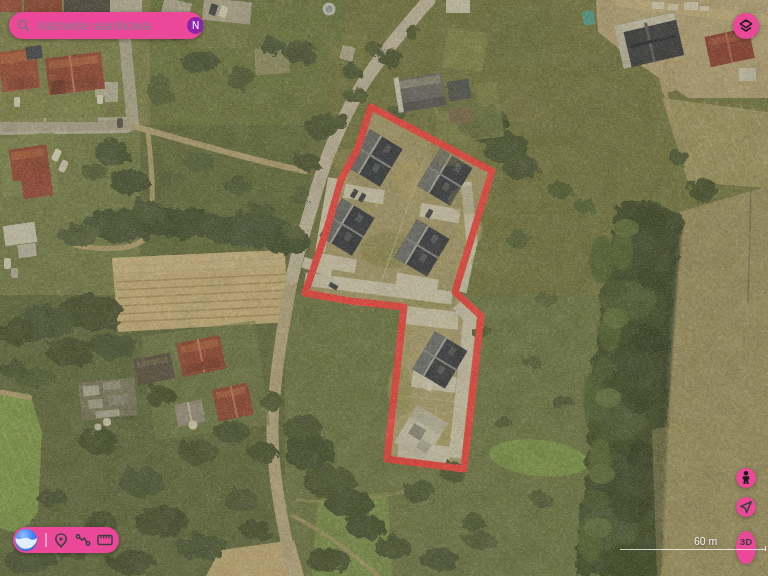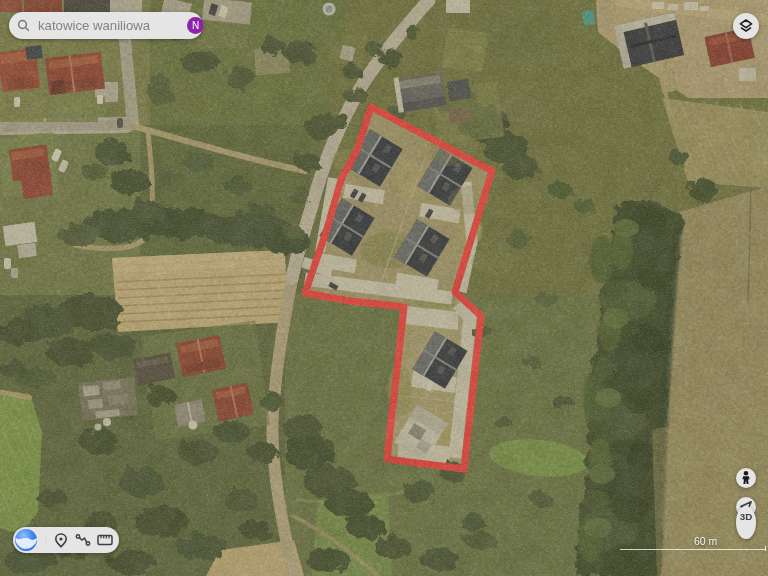--- a/index.html
+++ b/index.html
@@ -1,17 +1,17 @@
 <!DOCTYPE html>
 <html><head>
 <meta charset="utf-8">
 <style>
 html,body{margin:0;padding:0;width:768px;height:576px;overflow:hidden;font-family:"Liberation Sans",sans-serif;}
 #map{position:absolute;left:0;top:0;width:768px;height:576px;}
-.ui{position:absolute;background:#e5e5e5;box-shadow:0 1px 4px rgba(0,0,0,.35);}
+.ui{position:absolute;background:#ec4899;box-shadow:0 1px 4px rgba(0,0,0,.35);}
 </style>
 </head>
 <body>
 <svg id="map" width="768" height="576" viewBox="0 0 768 576">
 <defs>
 <filter id="blur1">
         <feGaussianBlur stdDeviation="1.3"></feGaussianBlur>
       </filter>
 <filter id="blur2">
         <feGaussianBlur stdDeviation="2.5"></feGaussianBlur>
@@ -527,21 +527,21 @@
         <circle cx="10" cy="5.3" r="2.3"></circle>
         <path d="M7.1 8.2 L12.9 8.2 L13.6 11.3 L12.4 11.6 L11.9 9.9 L12.6 15.9 L10.7 15.9 L10 12.2 L9.3 15.9 L7.4 15.9 L8.1 9.9 L7.6 11.6 L6.4 11.3 Z"></path>
       </g>
     </svg>
 </div>
 <div class="ui" style="left:736px;top:497px;width:20px;height:20px;border-radius:50%;">
   <svg width="20" height="20" viewBox="0 0 20 20">
       <path d="M15.2 4.8 L4.8 9.5 L9.2 11 L10.6 15.4 Z" fill="none" stroke="#3c4043" stroke-width="1.6" stroke-linejoin="round"></path>
     </svg>
 </div>
-<div class="ui" style="left:736px;top:506px;width:20px;height:33px;border-radius:50%;">
+<div class="ui" style="left:736px;top:531px;width:20px;height:33px;border-radius:50%;">
   <svg width="20" height="20" viewBox="0 0 20 20">
       <text x="10" y="13.8" font-family="Liberation Sans, sans-serif" font-size="9.8" font-weight="bold" fill="#3c4043" text-anchor="middle">3D</text>
     </svg>
 </div>
 <div class="ui" style="left:13px;top:527px;width:106px;height:26px;border-radius:13px;">
   <svg width="106" height="26" viewBox="0 0 106 26">
     <circle cx="13" cy="13" r="11" fill="url(#eg2)"></circle>
     <defs>
         <radialGradient id="eg2" cx="38%" cy="30%" r="85%">
           <stop offset="0%" stop-color="#8ec0f8"></stop>

